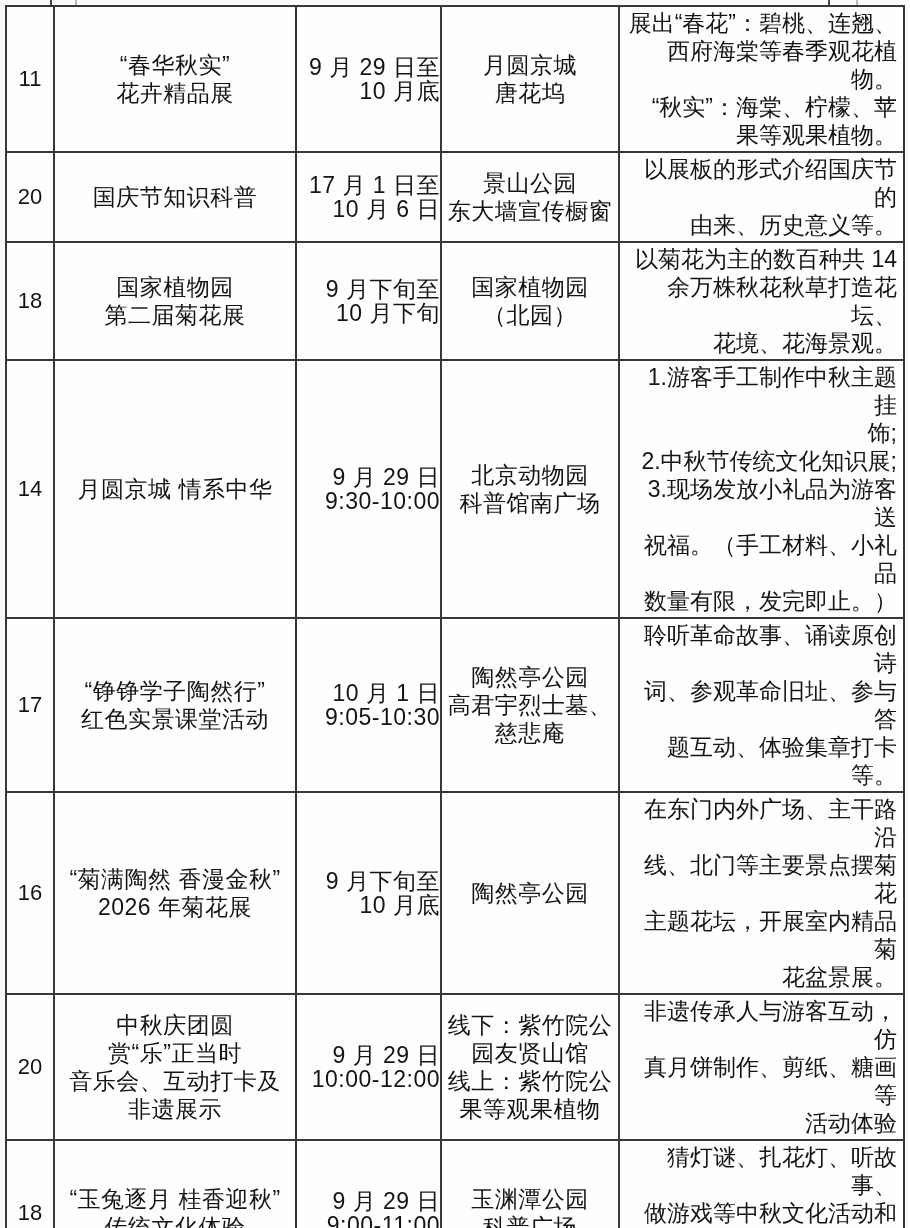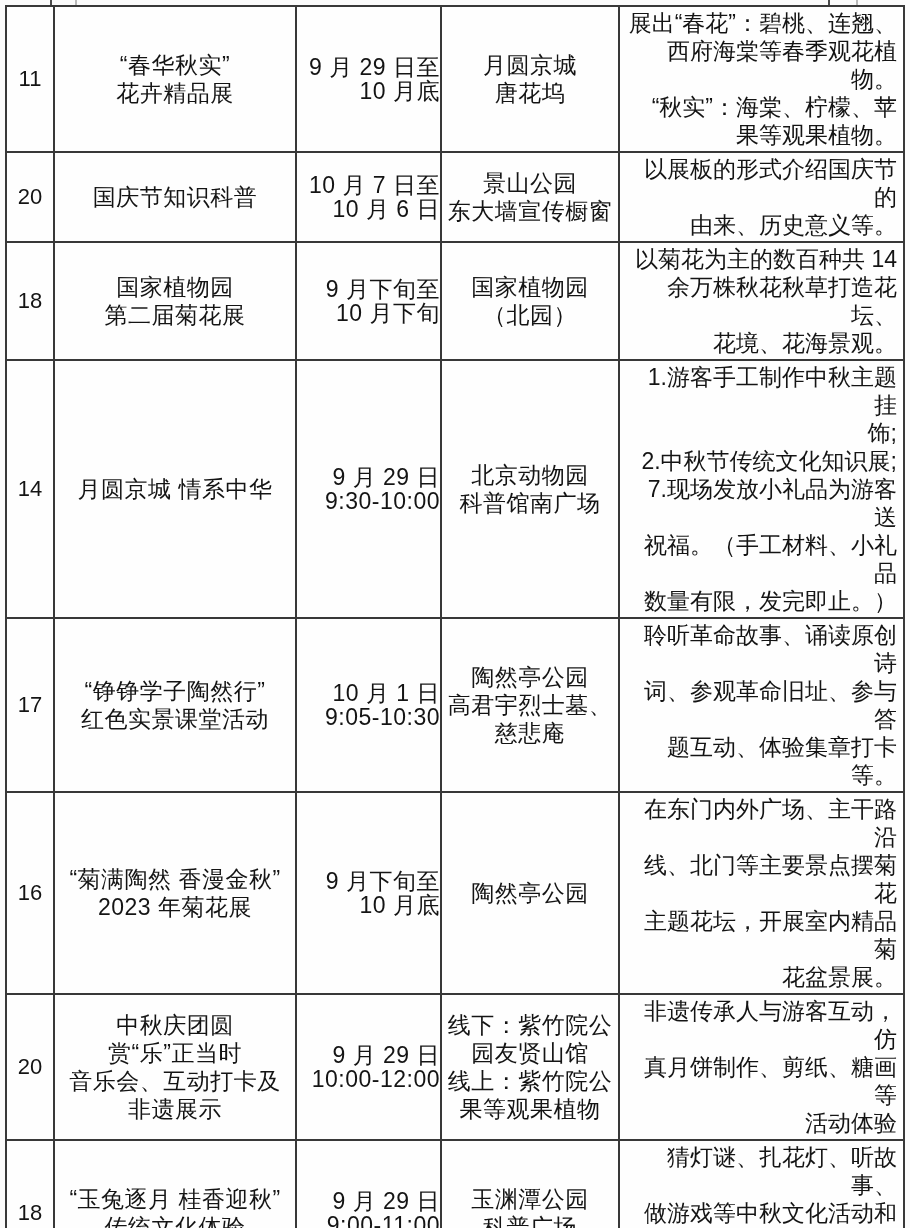--- a/index.html
+++ b/index.html
@@ -68,21 +68,21 @@
       <td class="col-loc">月圆京城
 唐花坞</td>
       <td class="col-desc">展出“春花”：碧桃、连翘、
 西府海棠等春季观花植物。
 “秋实”：海棠、柠檬、苹
 果等观果植物。</td>
     </tr>
     <tr style="height:62px">
       <td class="col-no">20</td>
       <td class="col-name">国庆节知识科普</td>
-      <td class="col-date">10 月 7 日至
+      <td class="col-date">17 月 1 日至
 10 月 6 日</td>
       <td class="col-loc">景山公园
 东大墙宣传橱窗</td>
       <td class="col-desc">以展板的形式介绍国庆节的
 由来、历史意义等。</td>
     </tr>
     <tr style="height:92px">
       <td class="col-no">18</td>
       <td class="col-name">国家植物园
 第二届菊花展</td>
@@ -97,41 +97,41 @@
     <tr style="height:171px">
       <td class="col-no">14</td>
       <td class="col-name">月圆京城 情系中华</td>
       <td class="col-date">9 月 29 日
 9:30-10:00</td>
       <td class="col-loc">北京动物园
 科普馆南广场</td>
       <td class="col-desc">1.游客手工制作中秋主题挂
 饰;
 2.中秋节传统文化知识展;
-7.现场发放小礼品为游客送
+3.现场发放小礼品为游客送
 祝福。（手工材料、小礼品
 数量有限，发完即止。）</td>
     </tr>
     <tr style="height:95px">
       <td class="col-no">17</td>
       <td class="col-name">“铮铮学子陶然行”
 红色实景课堂活动</td>
       <td class="col-date">10 月 1 日
 9:05-10:30</td>
       <td class="col-loc">陶然亭公园
 高君宇烈士墓、
 慈悲庵</td>
       <td class="col-desc">聆听革命故事、诵读原创诗
 词、参观革命旧址、参与答
 题互动、体验集章打卡等。</td>
     </tr>
     <tr style="height:112px">
       <td class="col-no">16</td>
       <td class="col-name">“菊满陶然 香漫金秋”
-2023 年菊花展</td>
+2026 年菊花展</td>
       <td class="col-date">9 月下旬至
 10 月底</td>
       <td class="col-loc">陶然亭公园</td>
       <td class="col-desc">在东门内外广场、主干路沿
 线、北门等主要景点摆菊花
 主题花坛，开展室内精品菊
 花盆景展。</td>
     </tr>
     <tr style="height:111px">
       <td class="col-no">20</td>

